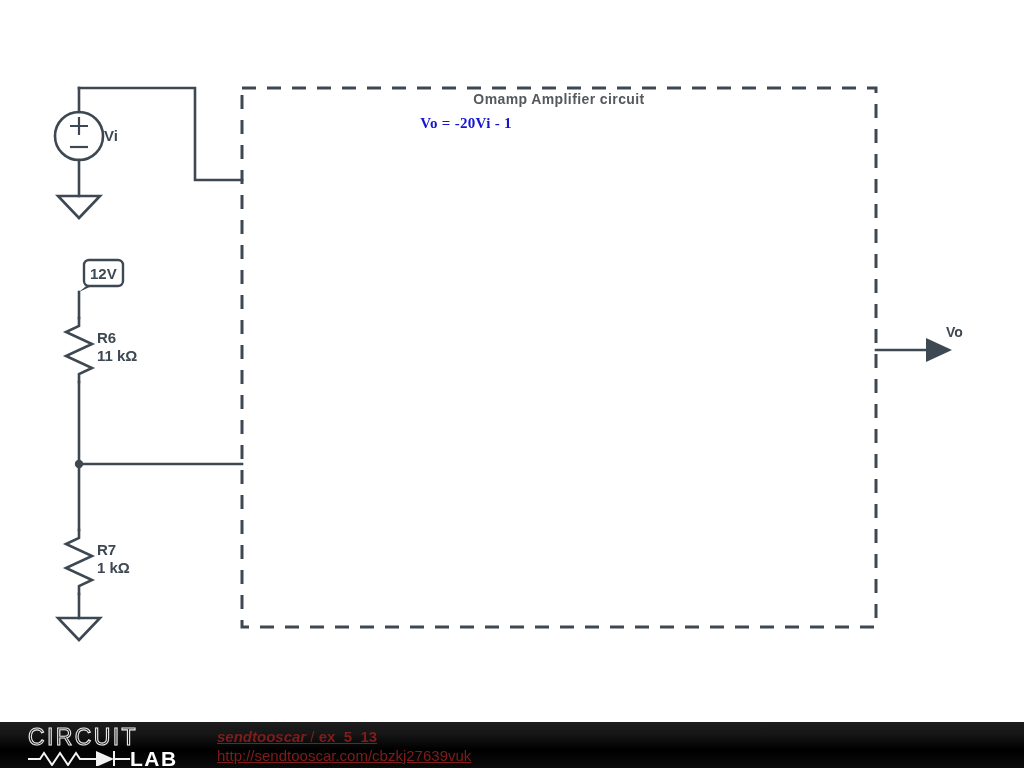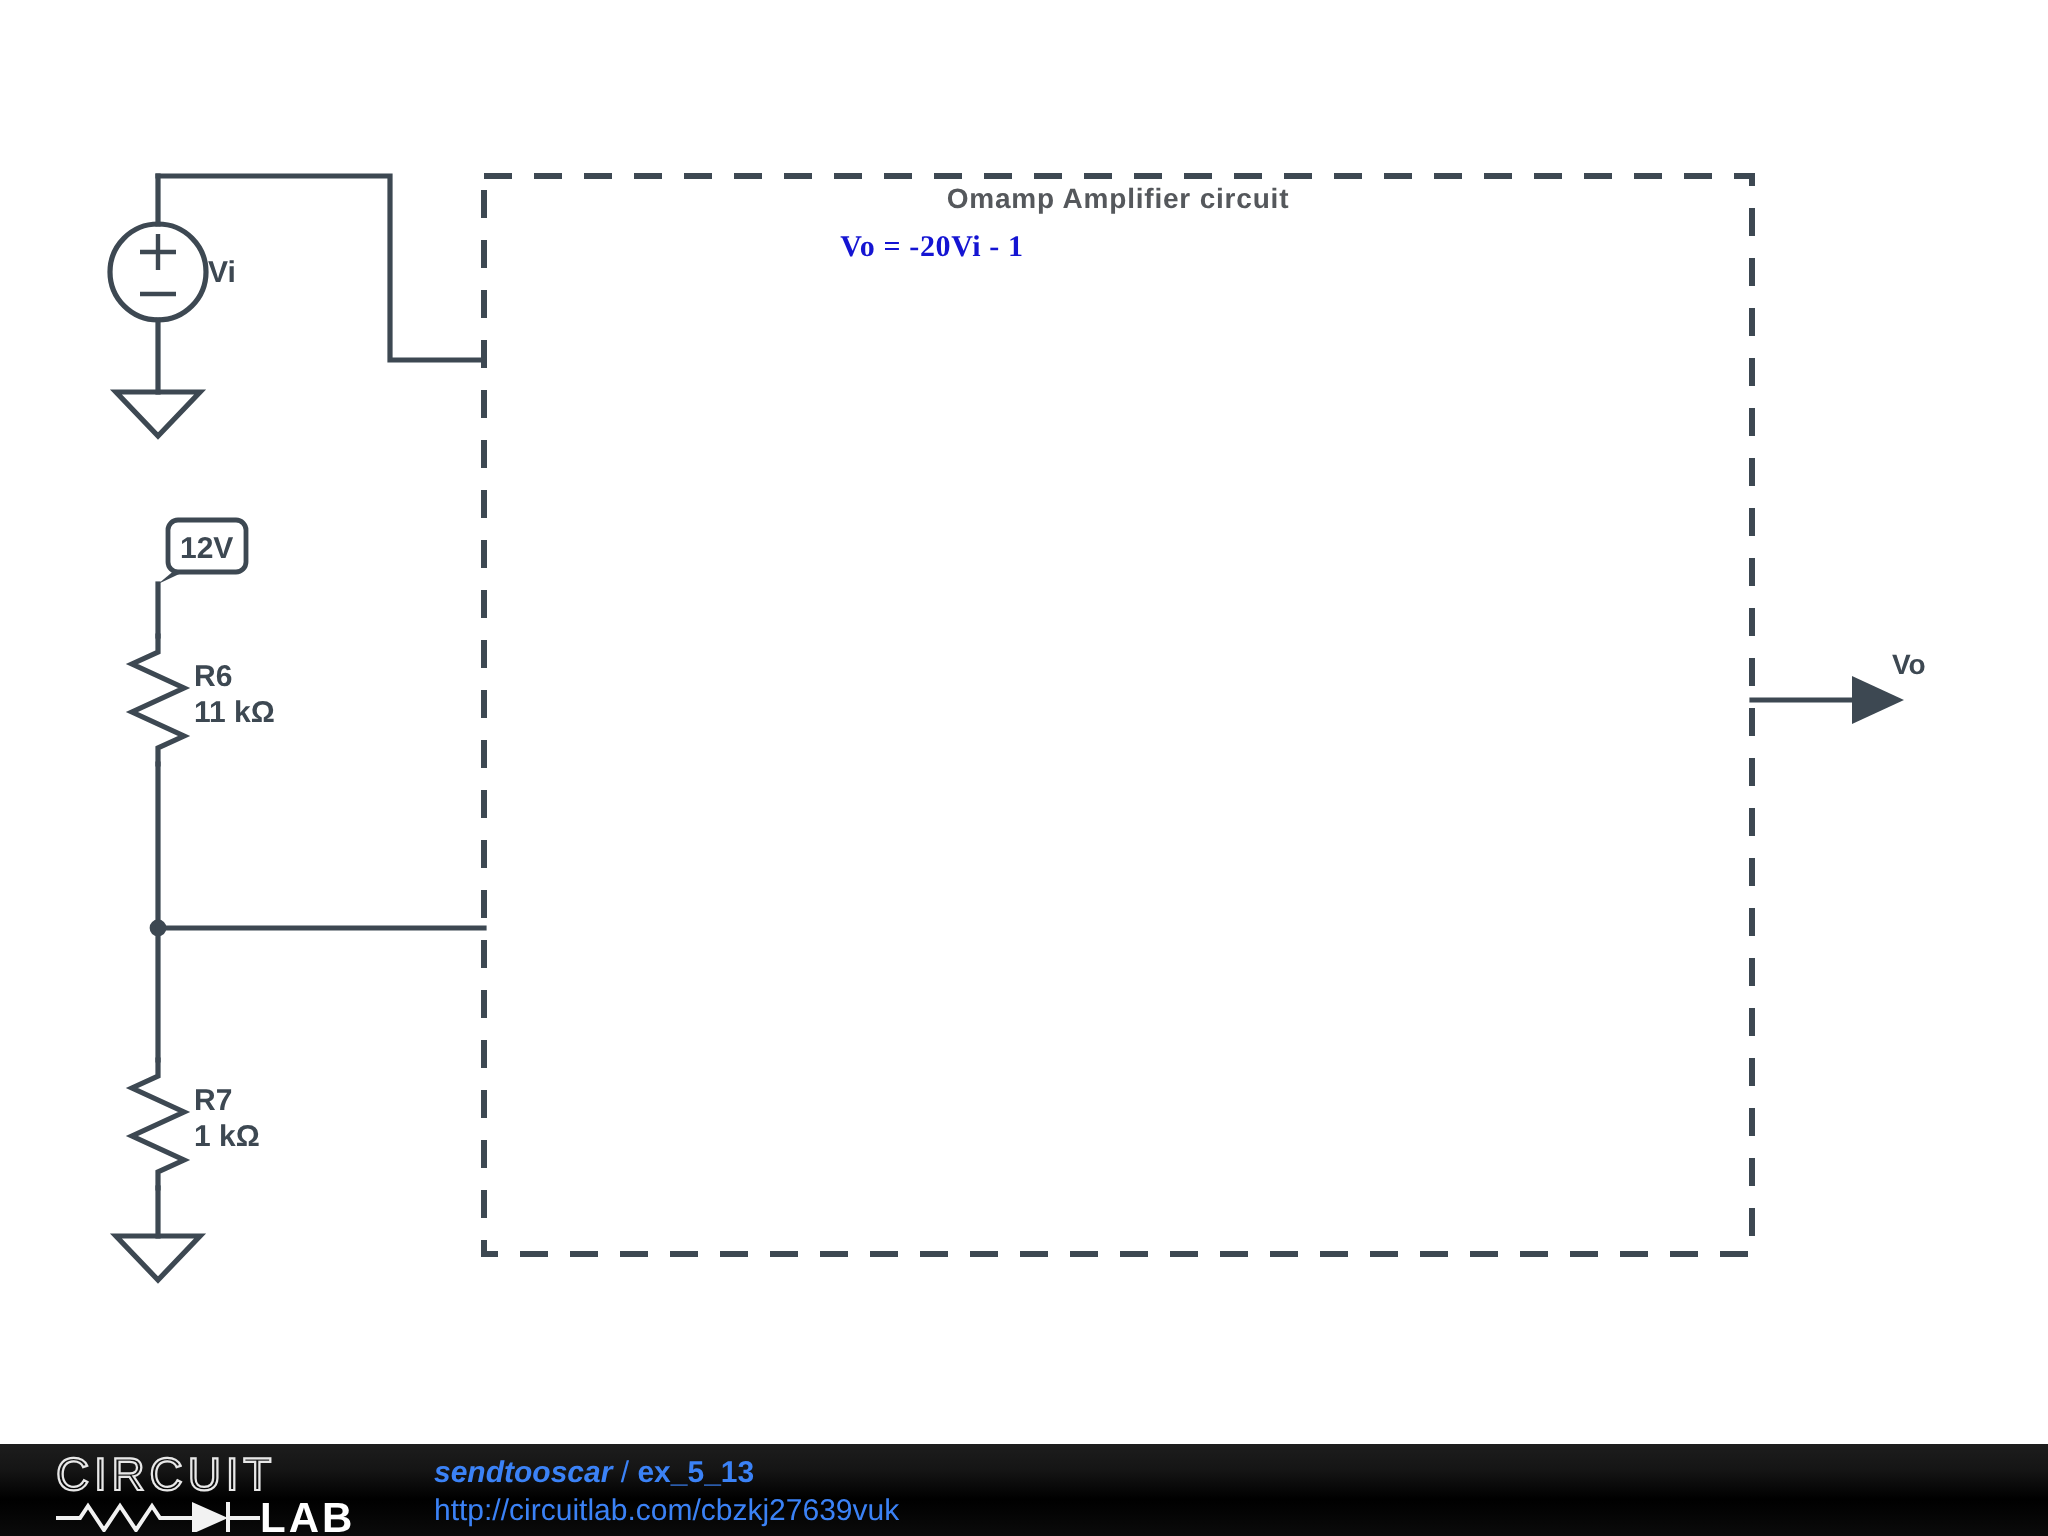--- a/index.html
+++ b/index.html
@@ -115,21 +115,22 @@
     position: absolute;
     left: 217px;
     top: 727px;
     color: #ffffff;
     line-height: 19px;
   }
   .f-line {
     font-family: "Liberation Sans", sans-serif;
     font-size: 15px;
     white-space: nowrap;
-    color: #3b82f6;
+    color: #7f1d1d;
+    text-decoration: underline;
   }
   .f-user {
     font-style: italic;
     font-weight: bold;
   }
   .f-sep {
     font-style: normal;
     font-weight: normal;
   }
   .f-proj {
@@ -213,16 +214,16 @@
       </g>
       <polygon points="70,25 88,33 70,41" fill="#f2f2f2"></polygon>
       <text x="104" y="40" font-family="Liberation Sans, sans-serif" font-size="21" font-weight="bold" letter-spacing="1.5" fill="#ffffff">LAB</text>
     </svg>
   </div>
 
   <div id="footer-text">
     <div class="f-line">
       <span class="f-user">sendtooscar</span><span class="f-sep"> / </span><span class="f-proj">ex_5_13</span>
     </div>
-    <div class="f-line f-url">http://circuitlab.com/cbzkj27639vuk</div>
+    <div class="f-line f-url">http://sendtooscar.com/cbzkj27639vuk</div>
   </div>
 
 </div>
 
 </body></html>

